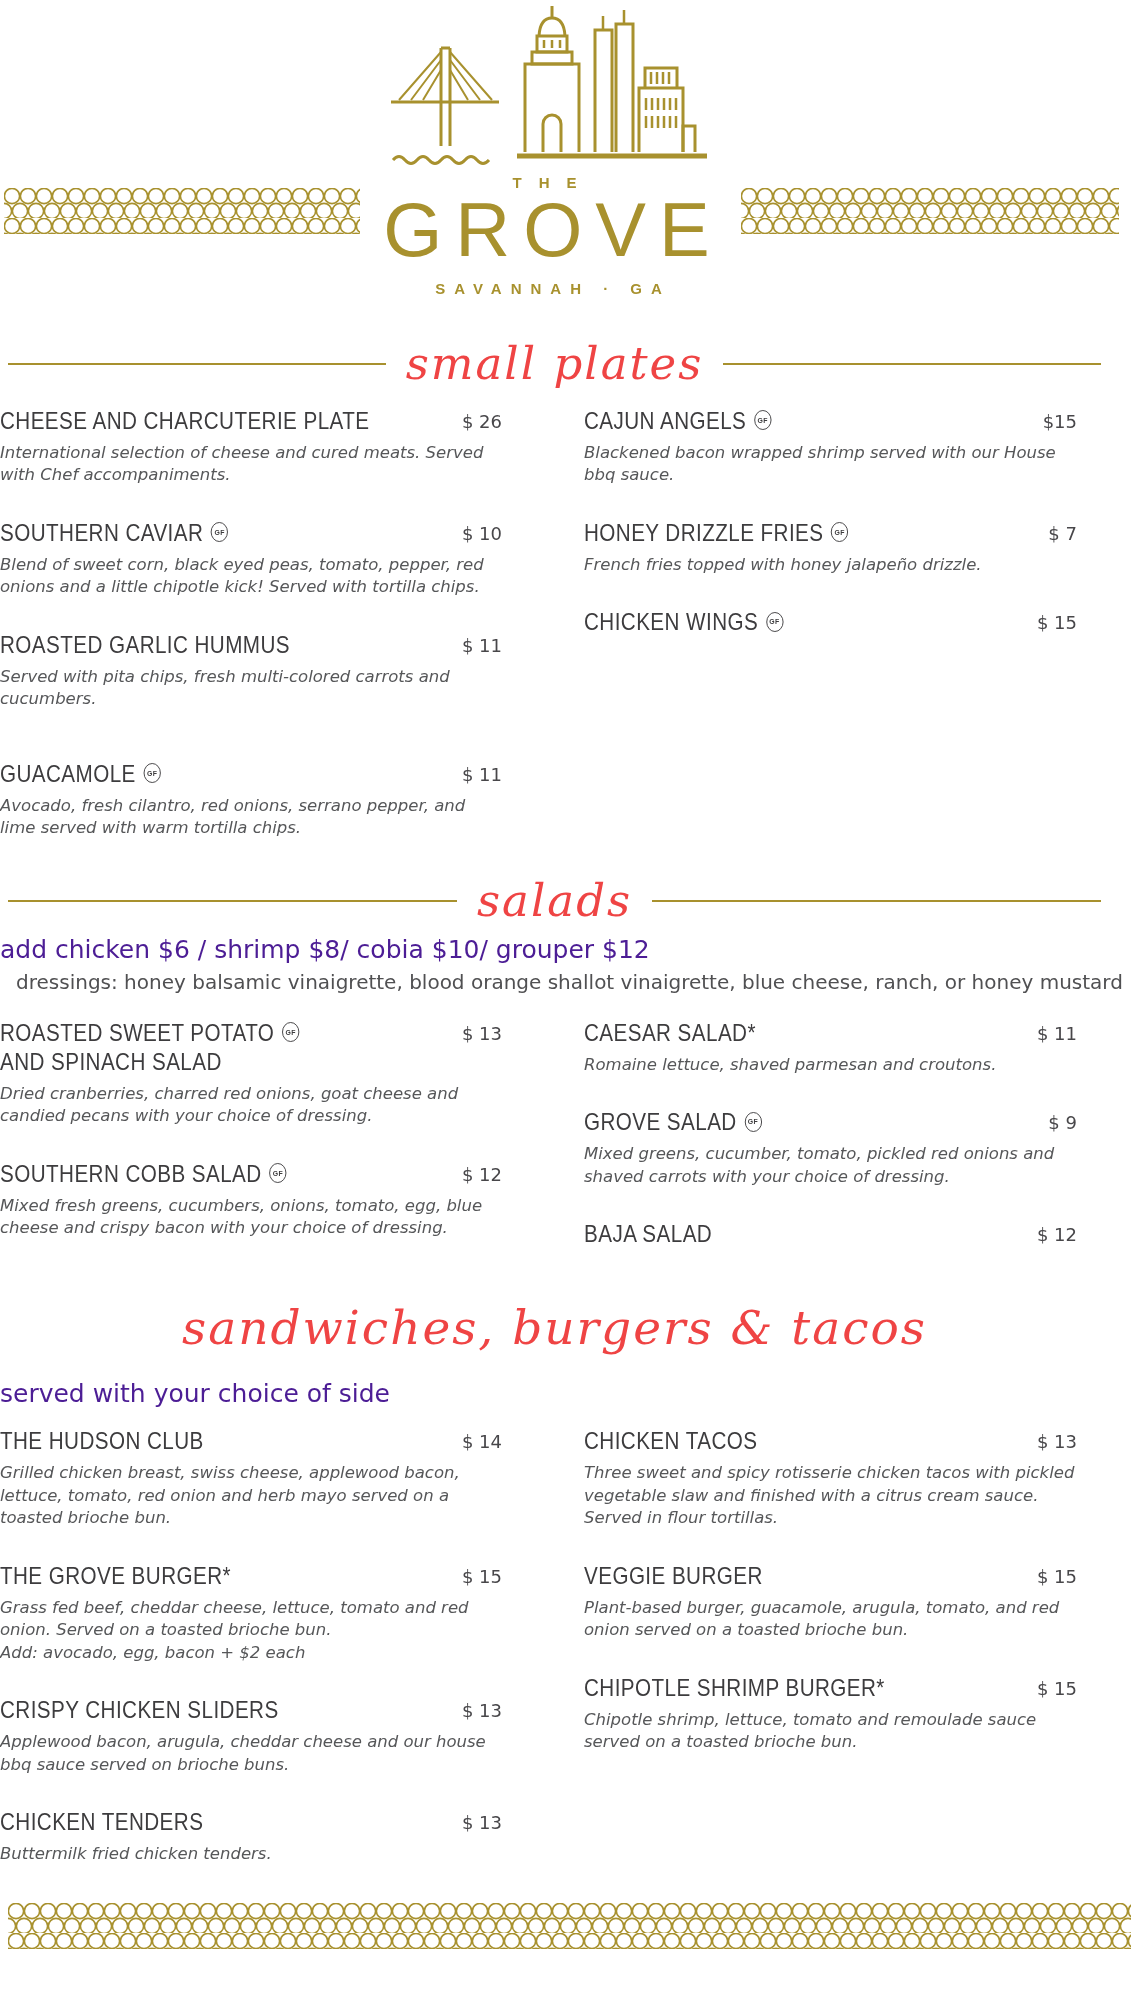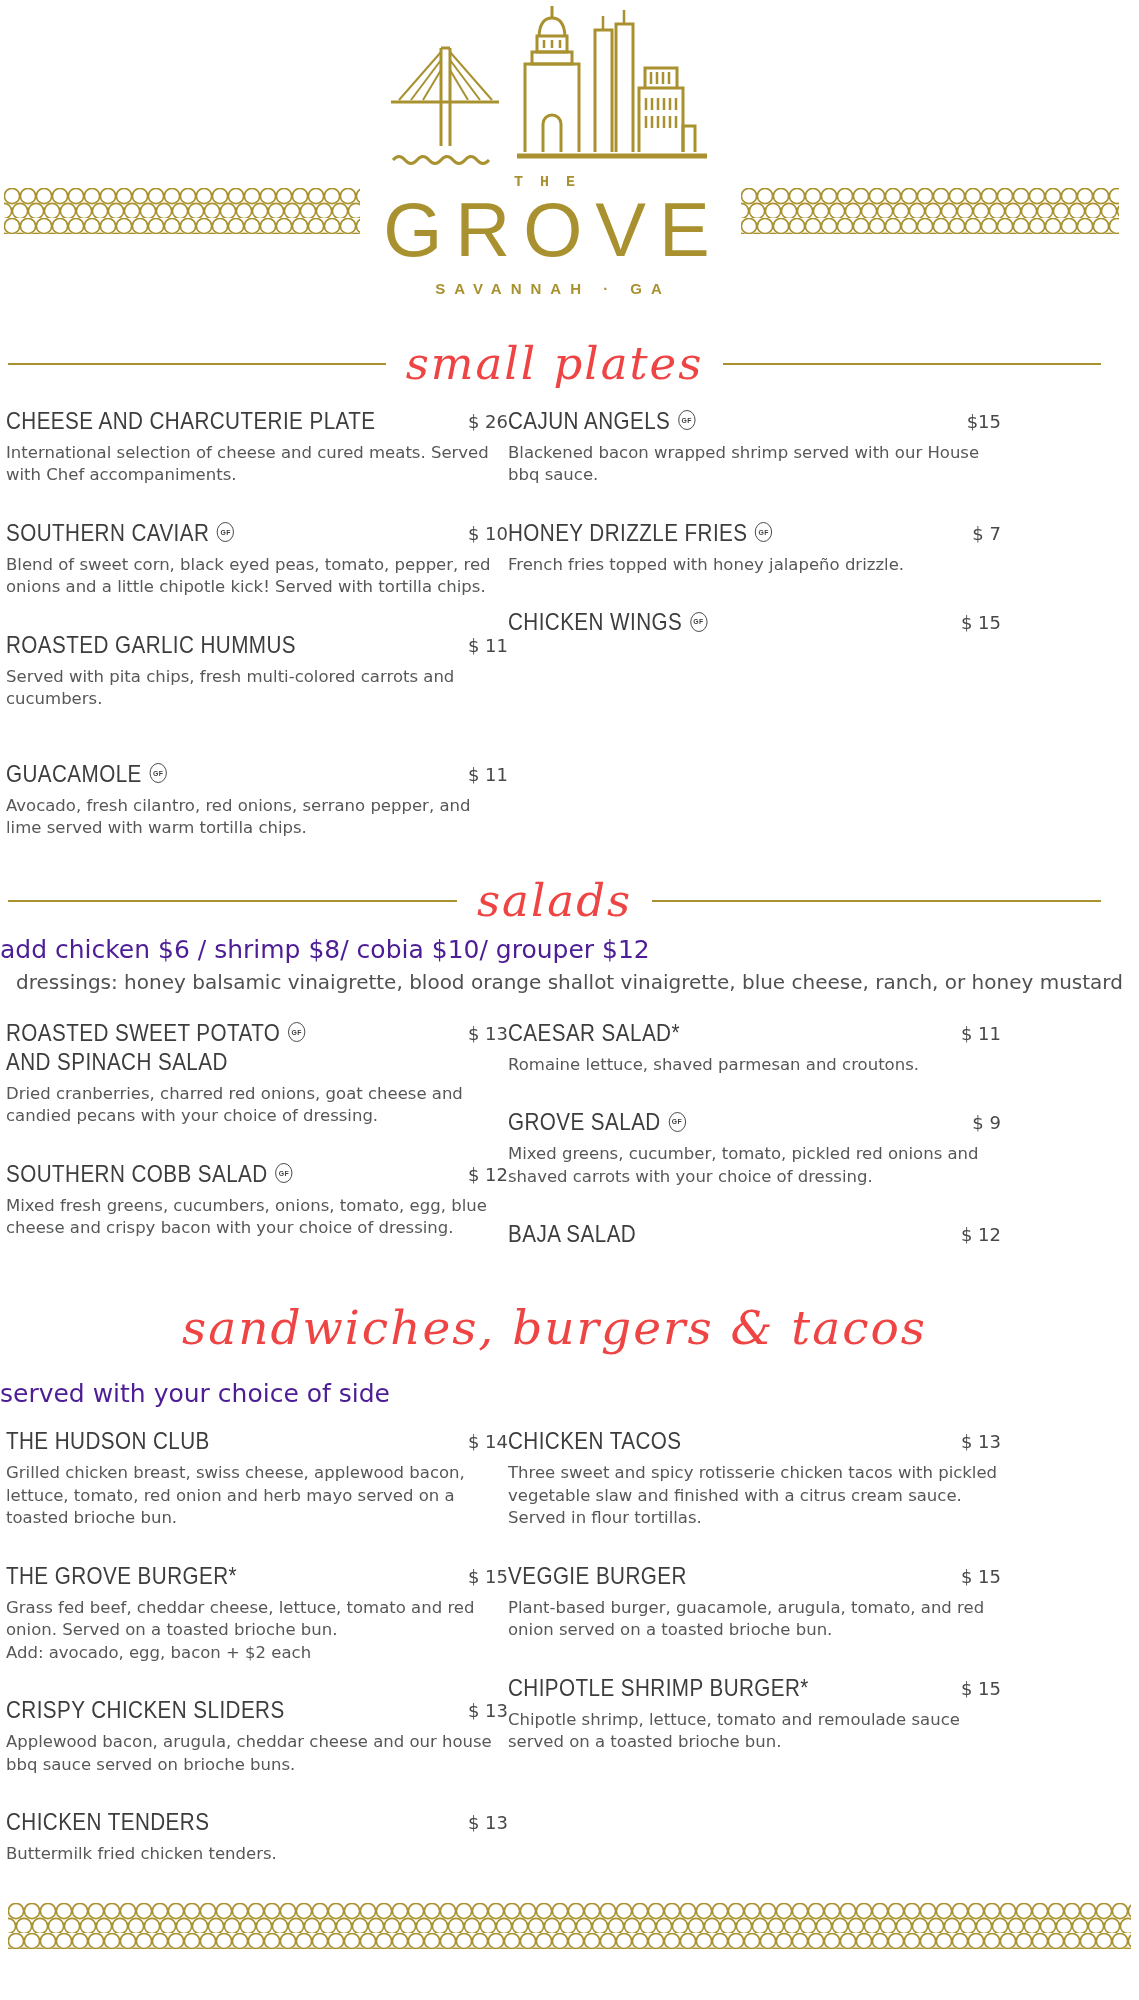--- a/index.html
+++ b/index.html
@@ -4,54 +4,55 @@
 <style>
   html,body{margin:0;padding:0;}
   body{
     width:1139px;height:2000px;position:relative;overflow:hidden;
     background:#ffffff;font-family:"DejaVu Sans",sans-serif;
   }
   
   .header{position:relative;height:308px;}
   .skyline{position:absolute;left:389px;top:4px;}
   .ctr{position:absolute;left:553px;transform:translateX(-50%);white-space:nowrap;color:#a8912e;}
-  .logo-the{top:174px;font-family:Liberation Mono, monospace;font-size:15px;font-weight:700;letter-spacing:17px;}
+  .logo-the{top:174px;font-family:Liberation Sans, sans-serif;font-size:15px;font-weight:700;letter-spacing:17px;}
   .logo-name{top:192px;font-family:"Liberation Sans",sans-serif;font-size:76px;font-weight:400;letter-spacing:13px;line-height:1;}
   .logo-city{top:280px;font-family:"Liberation Sans",sans-serif;font-size:15px;font-weight:700;letter-spacing:9px;}
   .band{position:absolute;top:188px;height:46px;}
   .band-left{left:4px;width:356px;}
   .band-right{left:741px;width:378px;}
   
   .sec-head{display:flex;align-items:center;gap:20px;padding:0 38px 0 8px;}
   .rule{flex:1;height:2px;background:#a8912e;}
   .script{
     font-family:"DejaVu Serif",serif;font-style:italic;font-weight:400;
     color:#ef4444;font-size:45px;line-height:1.15;letter-spacing:2px;
   }
   .sec-note-gold{text-align:left;color:#4c1d95;font-size:25px;}
   .sec-note-gray{text-align:center;color:#505052;font-size:20px;}
   
-  .cols{display:grid;grid-template-columns:502px 493px;padding-left:6px;}
+  .cols{display:grid;grid-template-columns:502px 493px;column-gap:82px;padding-left:0;}
   .item{margin-bottom:31px;}
   .item-head{display:flex;justify-content:space-between;align-items:flex-start;}
   .title-wrap{display:flex;align-items:center;gap:9px;transform:scaleX(0.86);transform-origin:left center;white-space:nowrap;}
   .item-title,.item-title2{
     font-family:"Liberation Sans",sans-serif;font-size:24px;font-weight:400;
     letter-spacing:0.5px;color:#3d3c3e;line-height:29px;
   }
   .item-title2{display:block;transform:scaleX(0.86);transform-origin:left center;}
   .gf{
     width:18px;height:18px;border:1.5px solid #3d3c3e;border-radius:50%;
     display:flex;align-items:center;justify-content:center;flex:0 0 auto;
     font-family:"Liberation Sans",sans-serif;font-size:8px;font-weight:700;color:#3d3c3e;letter-spacing:0.5px;
   }
   .item-price{font-size:18px;color:#48474a;margin-top:5px;flex:0 0 auto;}
   .item-desc{
     margin:7px 0 0 0;font-size:16.5px;line-height:22.5px;color:#565759;
     white-space:pre-line;
+    font-style:italic;
   }
   
   .band-footer{margin:6px 0 0 8px;width:1123px;height:46px;}
 </style>
 </head>
 <body>
 
 
 
 

